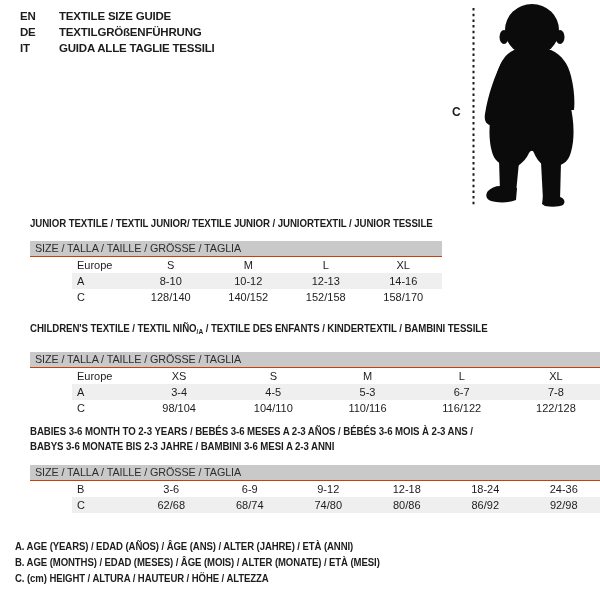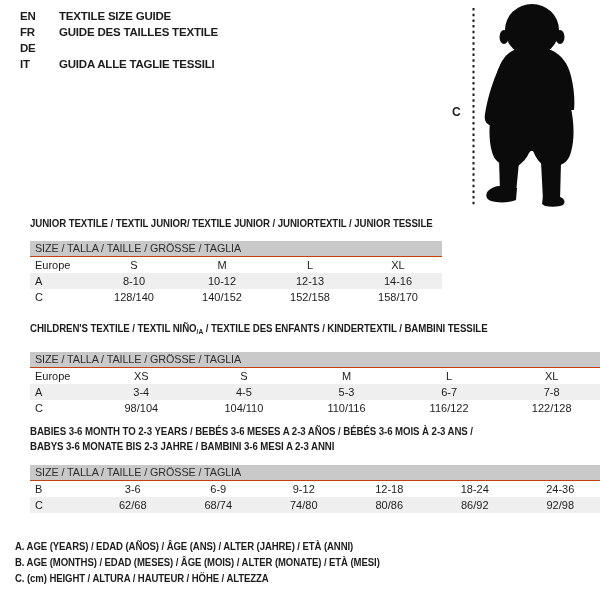--- a/index.html
+++ b/index.html
@@ -24,45 +24,42 @@
     letter-spacing:-0.1px;transform:scaleX(0.88);transform-origin:0 0;
   }
   .sec-junior .sec-title{margin-bottom:10px;}
   .sec-children .sec-title{margin-bottom:13px;}
   .sec-babies .title-wrap{margin-bottom:11px;}
   .sub{font-size:7.5px;vertical-align:-2px;letter-spacing:0;}
   .size-bar{
     height:15px;line-height:15px;background:#c9c9c9;border-bottom:1px solid #c2410c;
     font-size:10.8px;padding-left:5px;color:#2e2e2e;letter-spacing:-0.1px;
   }
-  .trow{display:flex;height:16px;line-height:16px;font-size:11px;}
+  .trow{display:flex;height:16px;line-height:16px;font-size:11px;margin-left:42px;}
   .trow.shaded{background:#efefef;}
   .tcell{flex:1;text-align:center;}
   .tcell.label{flex:0 0 55px;text-align:left;padding-left:5px;}
   
   .footnotes{position:absolute;left:15px;top:539px;}
   .footnote{font-weight:bold;font-size:11px;line-height:15.8px;white-space:nowrap;
     letter-spacing:-0.1px;transform:scaleX(0.87);transform-origin:0 0;}
 </style>
 </head>
 <body>
 
 <div class="canvas">
 
   <div class="lang-block">
     <div class="lang-row">
       <span class="lang-code">EN</span>
       <span class="lang-label">TEXTILE SIZE GUIDE</span>
     </div>
     <div class="lang-row">
-      <span class="lang-code">FR</span>
-      <span class="lang-label">GUIDE DES TAILLES TEXTILE</span>
-    </div>
-    <div class="lang-row">
       <span class="lang-code">DE</span>
+      <span class="lang-label">TEXTILGRÖßENFÜHRUNG</span>
     </div>
     <div class="lang-row">
       <span class="lang-code">IT</span>
       <span class="lang-label">GUIDA ALLE TAGLIE TESSILI</span>
     </div>
   </div>
 
   <svg class="figure-svg" width="160" height="212" viewBox="440 0 160 212" xmlns="http://www.w3.org/2000/svg">
     <line x1="473.5" y1="8" x2="473.5" y2="206" stroke="#1a1a1a" stroke-width="2" stroke-dasharray="2.5 3.2"></line>
     <g fill="#0b0b0b">

